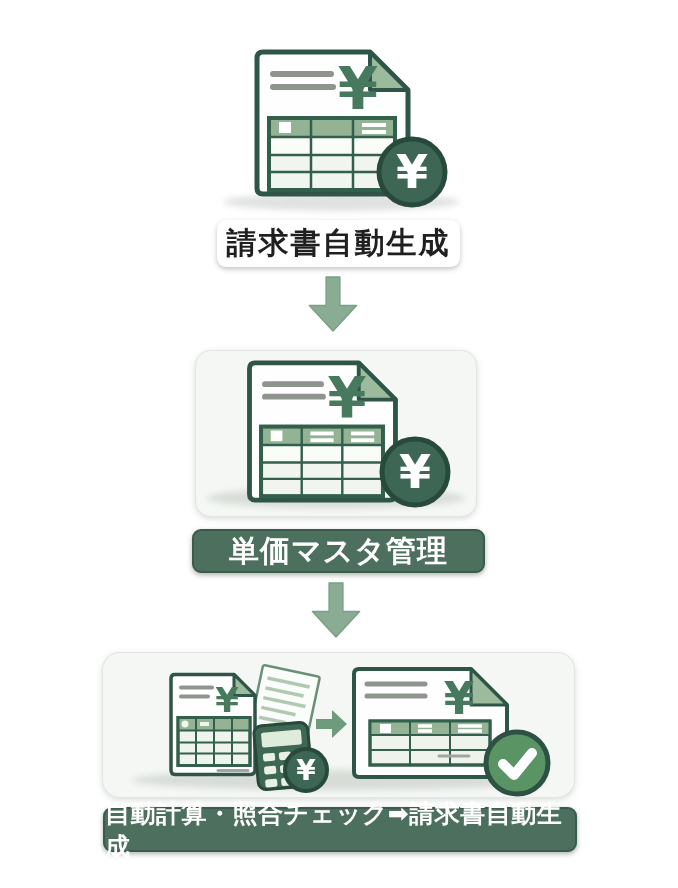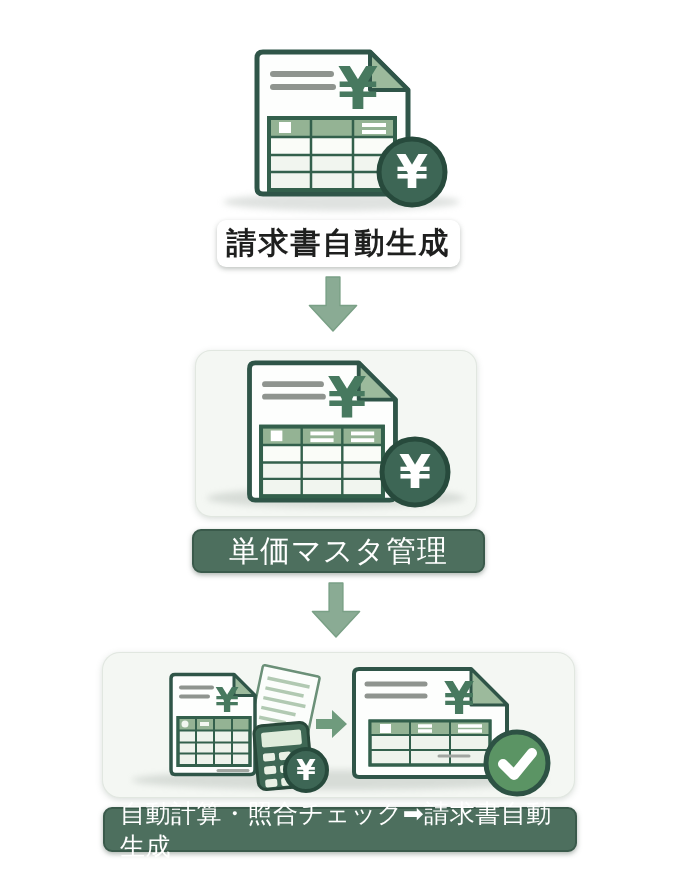--- a/index.html
+++ b/index.html
@@ -21,21 +21,21 @@
 
   .label-light {
     position:absolute; background:#ffffff; border-radius:9px;
     display:flex; align-items:center; justify-content:center;
     color:#1e1f1e; font-weight:600; letter-spacing:2px;
     box-shadow: 0 2px 5px rgba(110,120,112,0.45);
   }
   .label-dark {
     position:absolute; background:#4d6f5e; border:2px solid #3a5a4b; border-radius:9px;
     display:flex; align-items:center; justify-content:center;
-    color:#ffffff; font-weight:400; letter-spacing:1px;
+    color:#ffffff; font-weight:700; letter-spacing:1px;
     box-shadow: 0 2px 5px rgba(90,105,95,0.5);
   }
 
   svg { display:block; }
   .svg-text-yen { font-family:"DejaVu Sans", sans-serif; font-weight:bold; }
 </style>
 </head>
 <body>
 
 <div class="canvas">
@@ -214,17 +214,17 @@
     </div>
 
     <div class="abs" style="left:380px; top:76px; width:70px; height:70px;">
       <svg viewBox="0 0 70 70" width="70" height="70">
         <circle cx="35" cy="35" r="31" fill="#5b9464" stroke="#2d5244" stroke-width="5"></circle>
         <path d="M21 36 L32 47 L50 25" fill="none" stroke="#ffffff" stroke-width="10" stroke-linecap="round" stroke-linejoin="round"></path>
       </svg>
     </div>
   </div>
 
-  <div class="label-dark" style="left:103px; top:807px; width:474px; height:45px; font-size:25px; letter-spacing:0.5px;padding-left:15px;">
+  <div class="label-dark" style="left:103px; top:807px; width:474px; height:45px; font-size:25px; letter-spacing:0.5px;">
     <span>自動計算・照合チェック➡請求書自動生成</span>
   </div>
 
 </div>
 
 </body></html>

